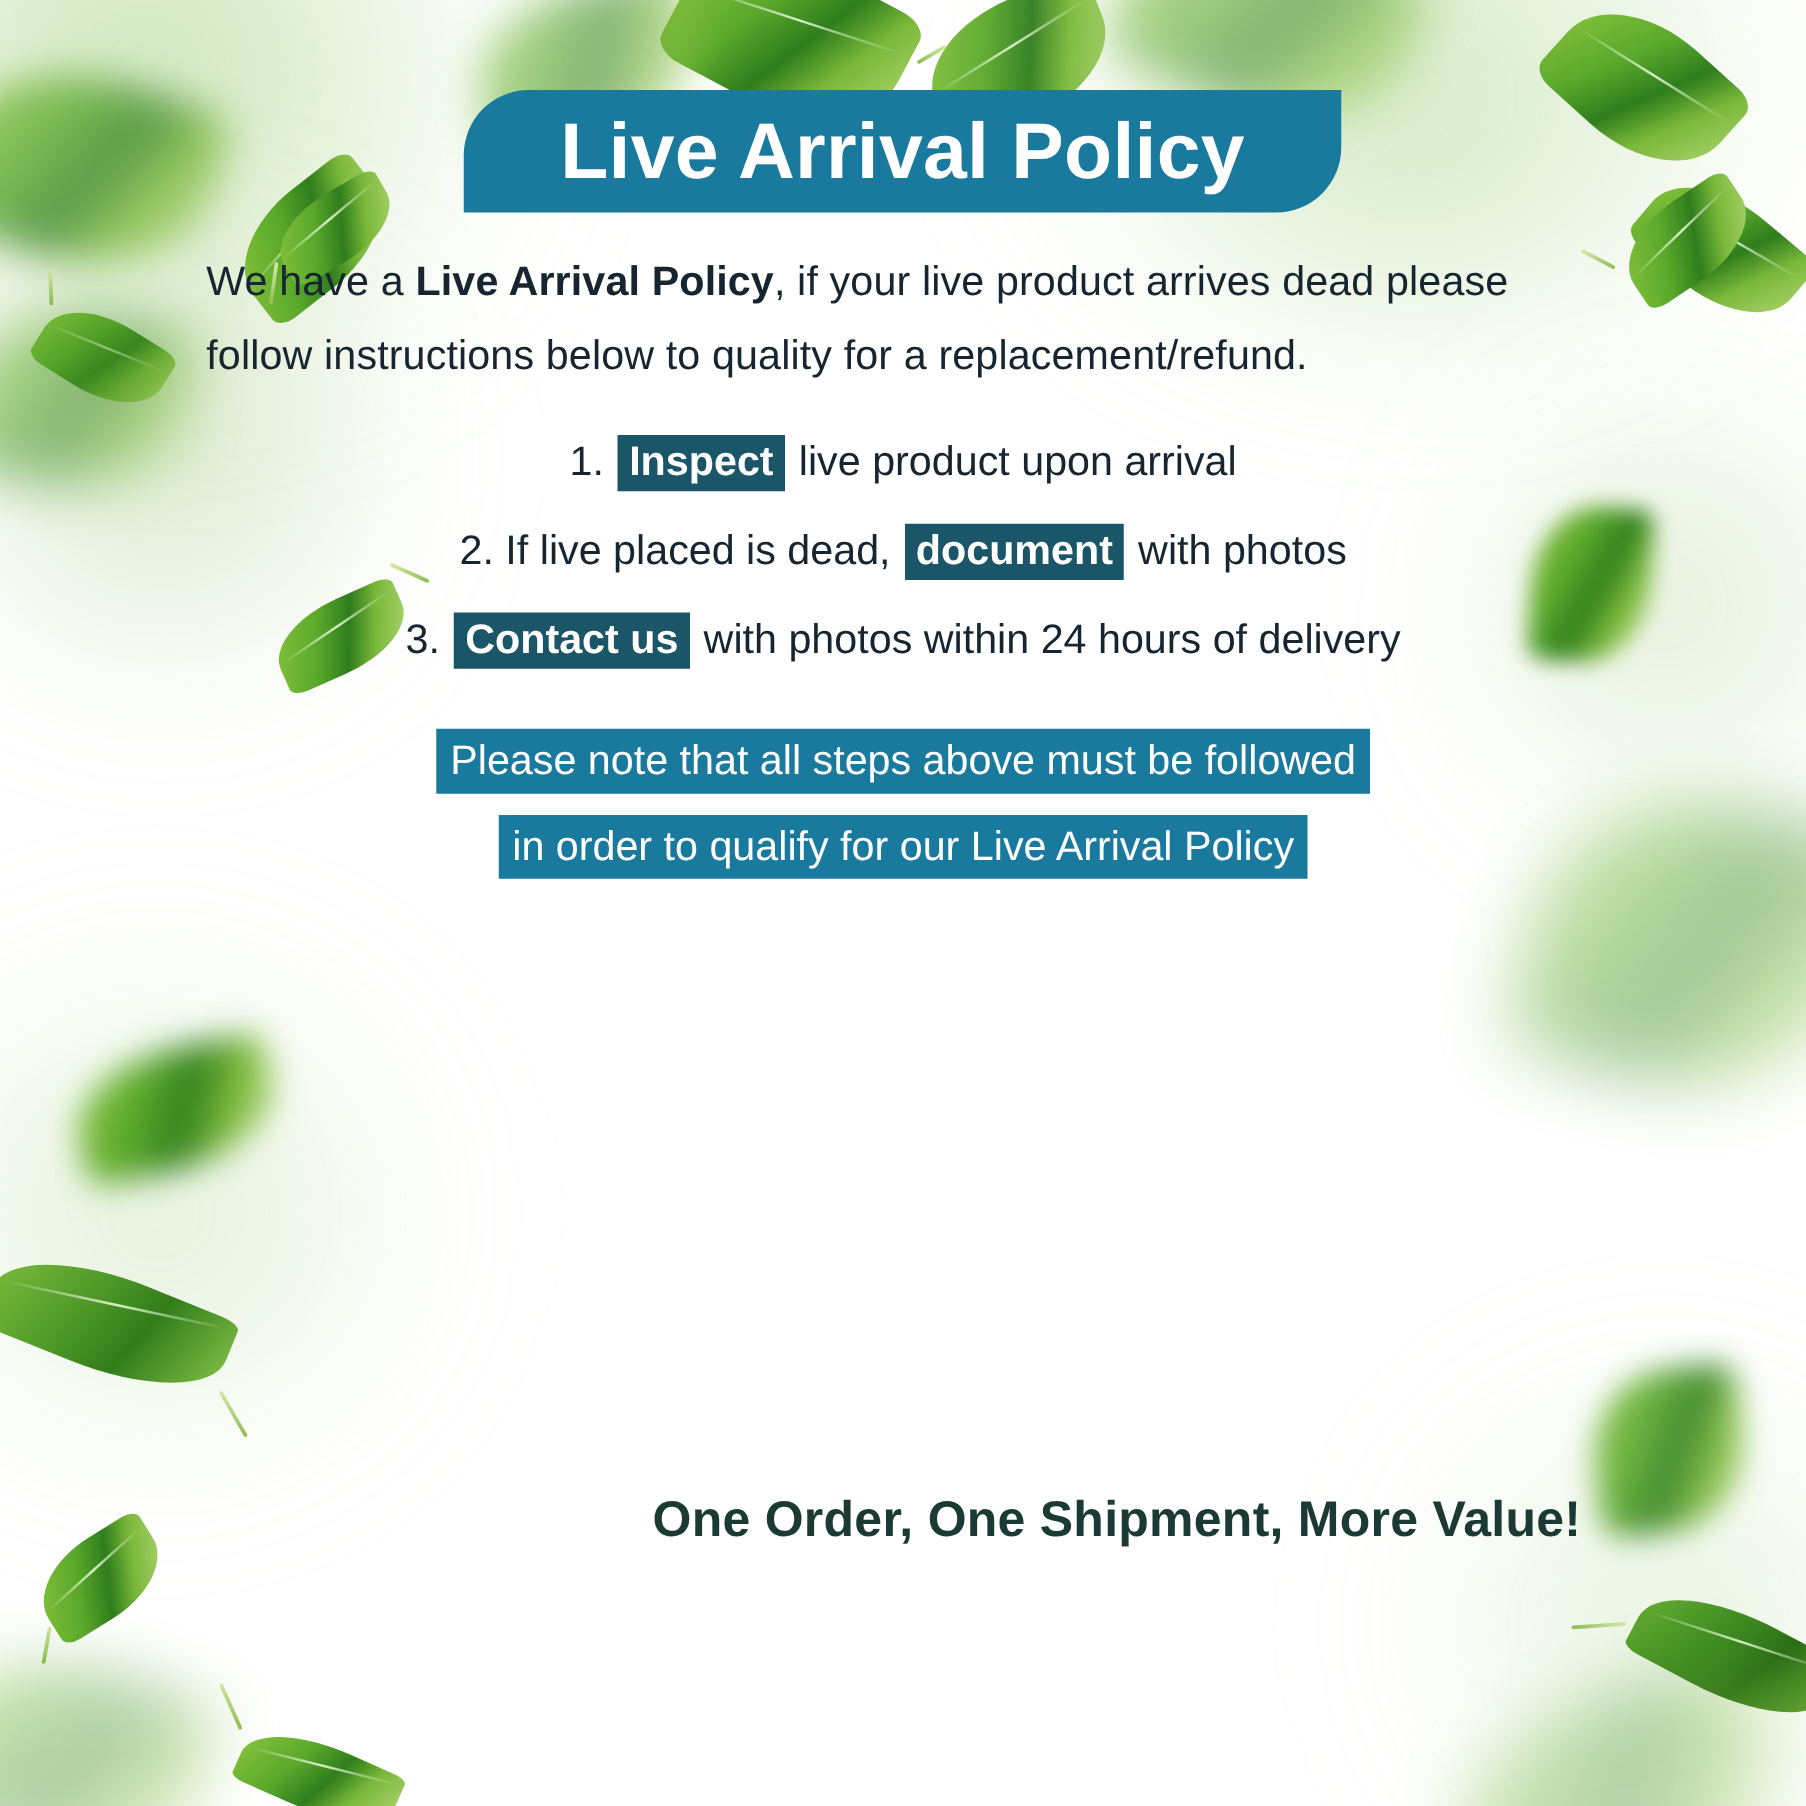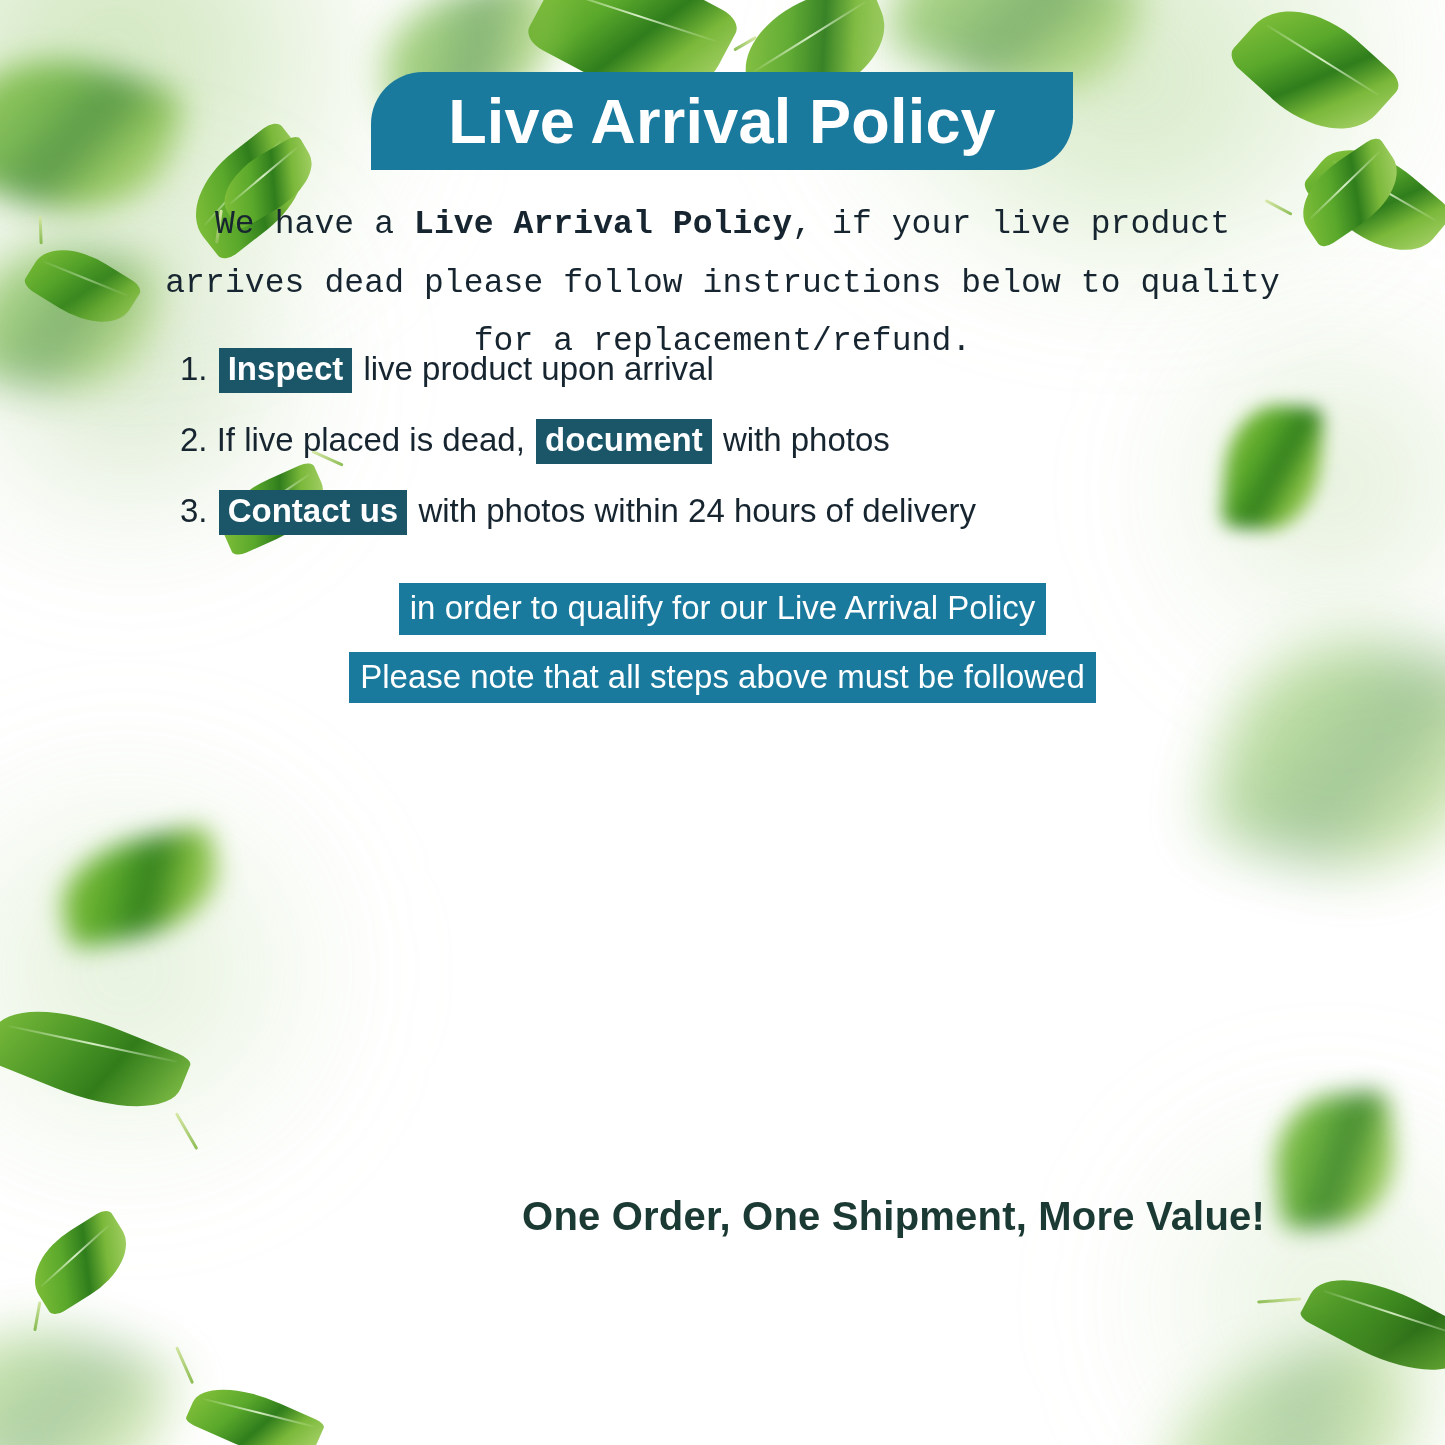--- a/index.html
+++ b/index.html
@@ -46,27 +46,27 @@
     font-size:63px;
   }
   #substrate-banner{
     left:257px;top:1050px;width:936px;height:110px;
     background:#1b5568;
     border-radius:56px 0 56px 0;
     font-size:66px;
   }
 
   .para{
-    position:absolute;text-align:center;color:#16252f;
-    font-size:33px;line-height:1.78;letter-spacing:.1px;font-family:Liberation Mono, monospace;
+    position:absolute;color:#16252f;
+    font-size:33px;line-height:1.78;letter-spacing:.1px;
   }
   #intro-para{left:165px;top:196px;width:1115px;}
   #intro-para b{font-weight:bold;}
 
-  #steps{position:absolute;left:180px;top:348px;width:1085px;}
+  #steps{position:absolute;left:180px;top:348px;width:1085px;text-align:center;}
   .step{
     font-size:33px;color:#16252f;line-height:1.2;
     margin-bottom:26px;white-space:nowrap;
   }
   .hl-dark{
     background:#1b5568;color:#ffffff;font-weight:bold;
     padding:4px 9px 6px 9px;margin:0 2px;display:inline-block;line-height:1.06;
   }
 
   #note-block{position:absolute;left:180px;top:583px;width:1085px;text-align:center;}
@@ -247,25 +247,25 @@
 
     <div class="step">
       <span>3.</span>
       <span class="hl-dark">Contact us</span>
       <span>with photos within 24 hours of delivery</span>
     </div>
   </div>
 
   <div id="note-block">
     <div class="note-row">
+      <span class="note-line">Please note that all steps above must be followed</span>
+    </div>
+    <div class="note-row">
       <span class="note-line">in order to qualify for our Live Arrival Policy</span>
     </div>
-    <div class="note-row">
-      <span class="note-line">Please note that all steps above must be followed</span>
-    </div>
   </div>
 
 
 
   <div id="value-heading">One Order, One Shipment, More Value!</div>
 
 
 </div>
 
 </body></html>

